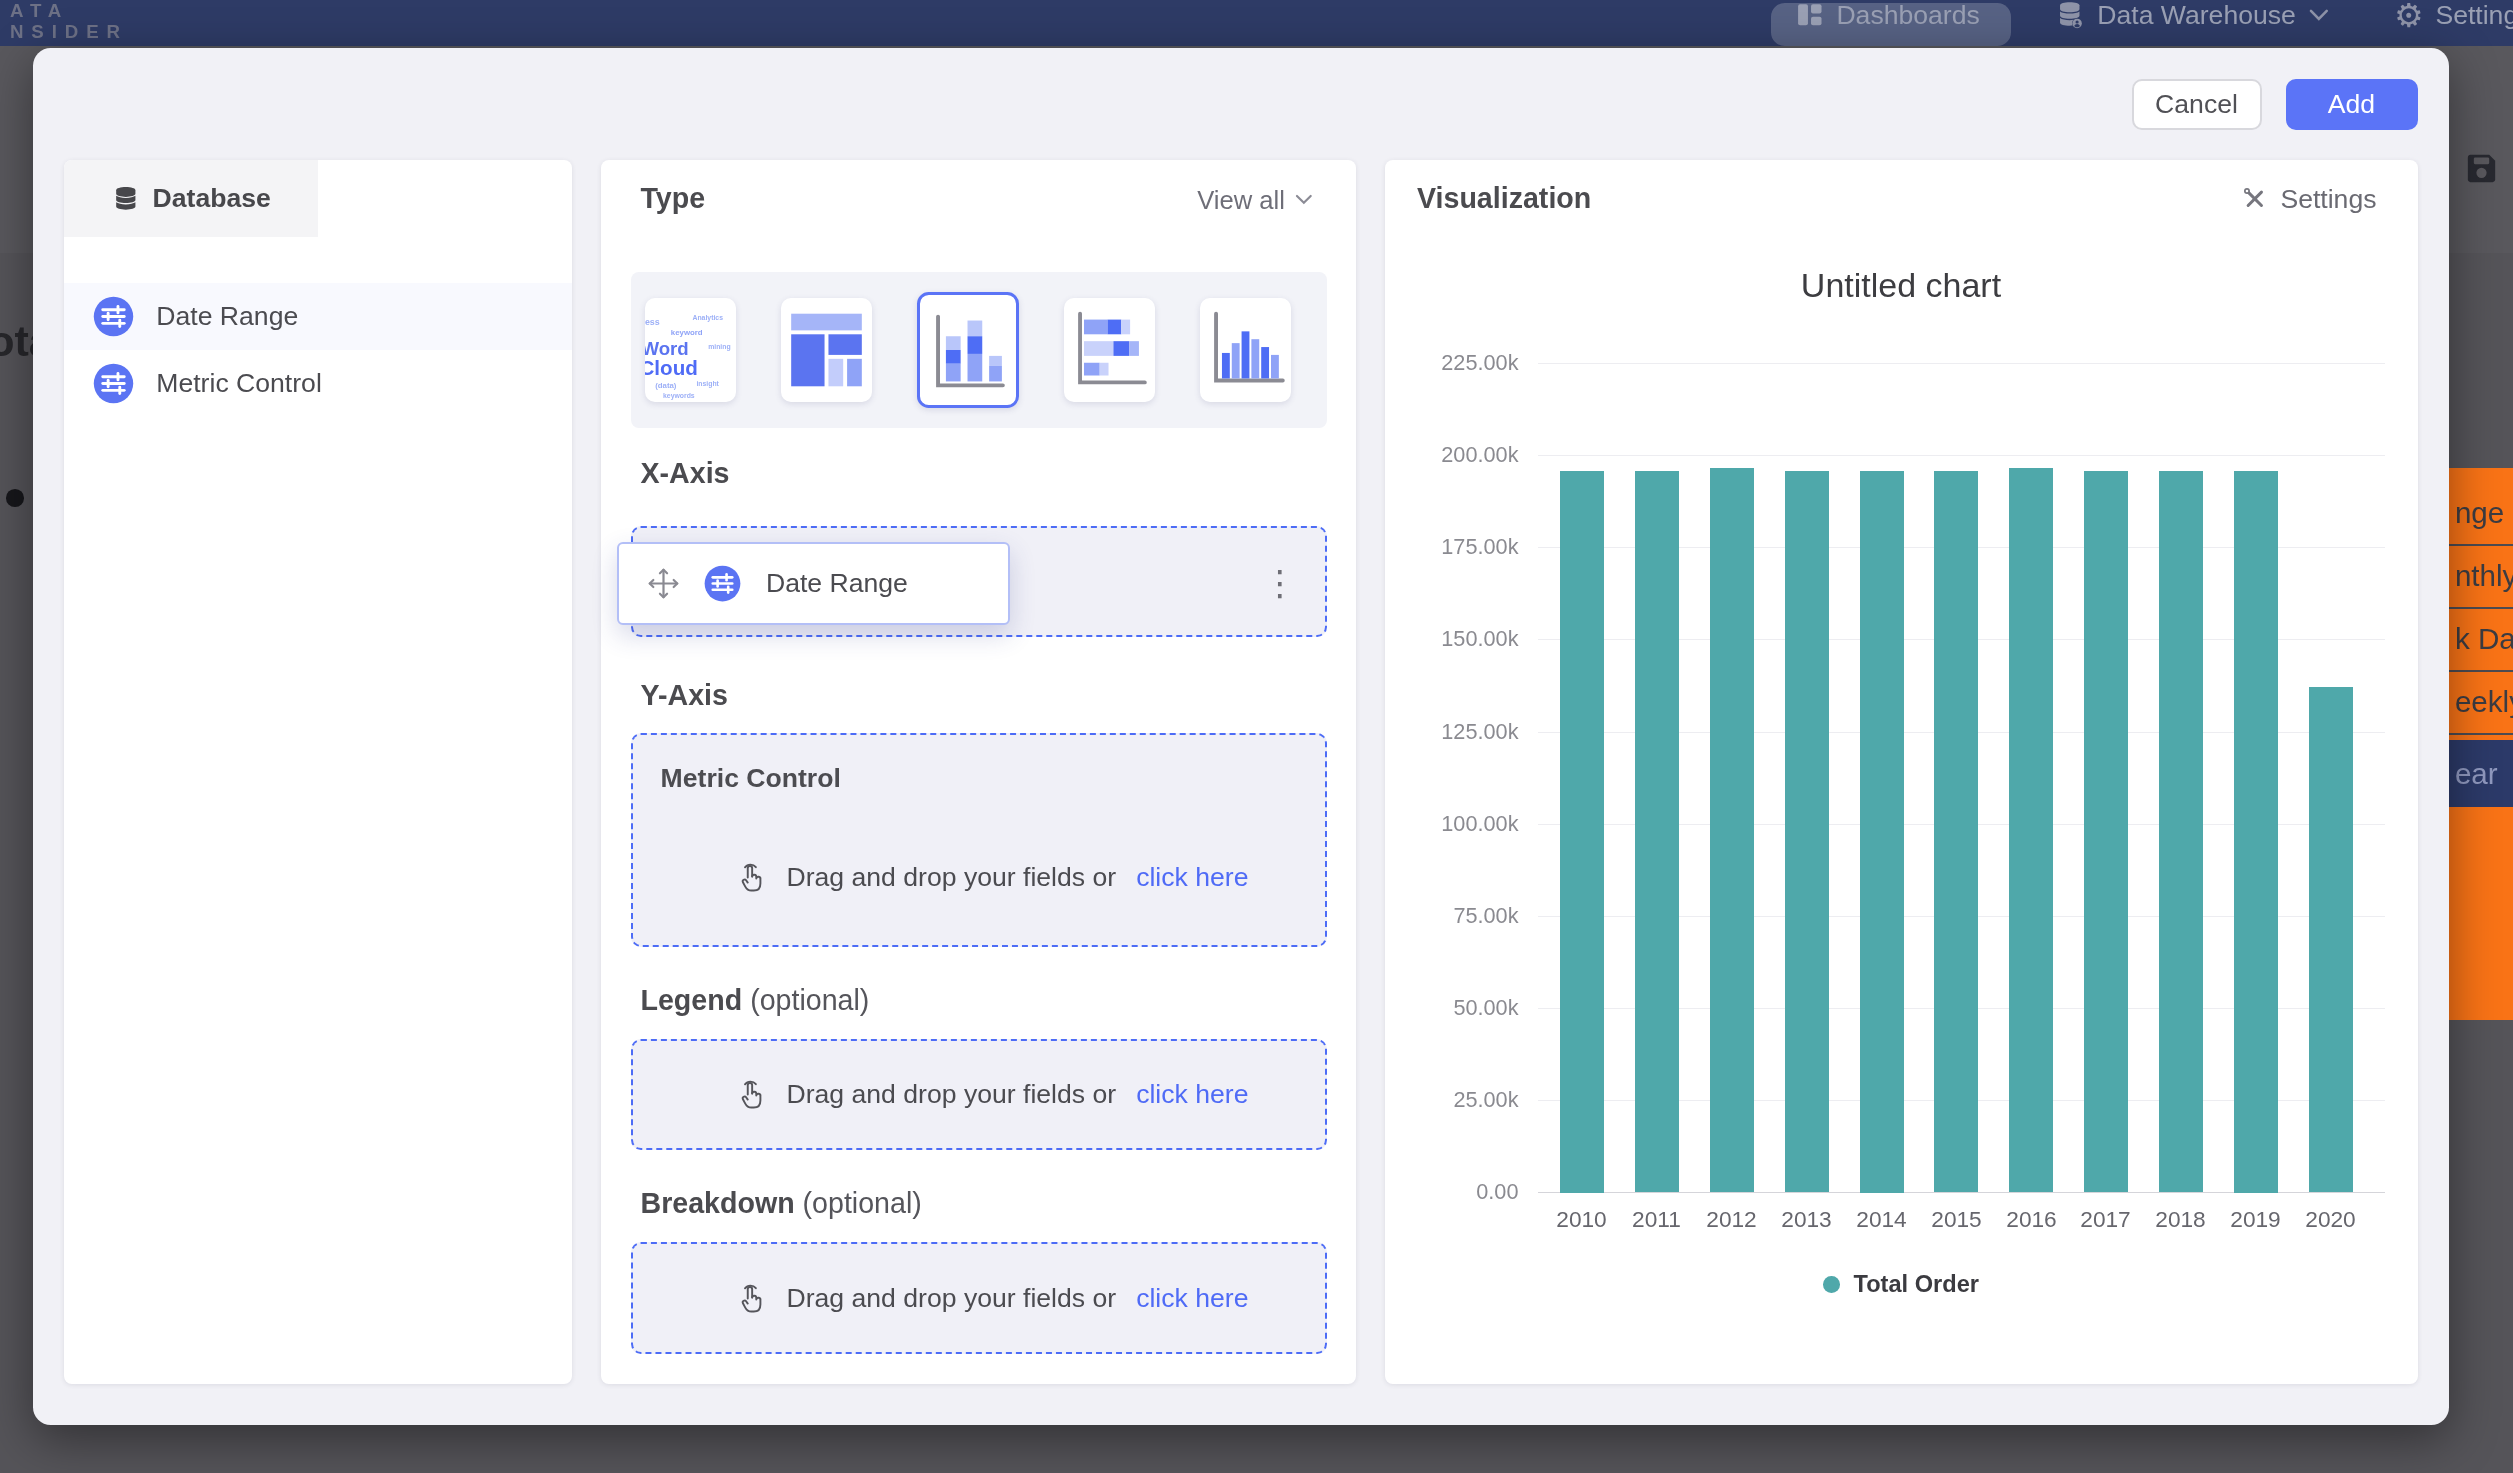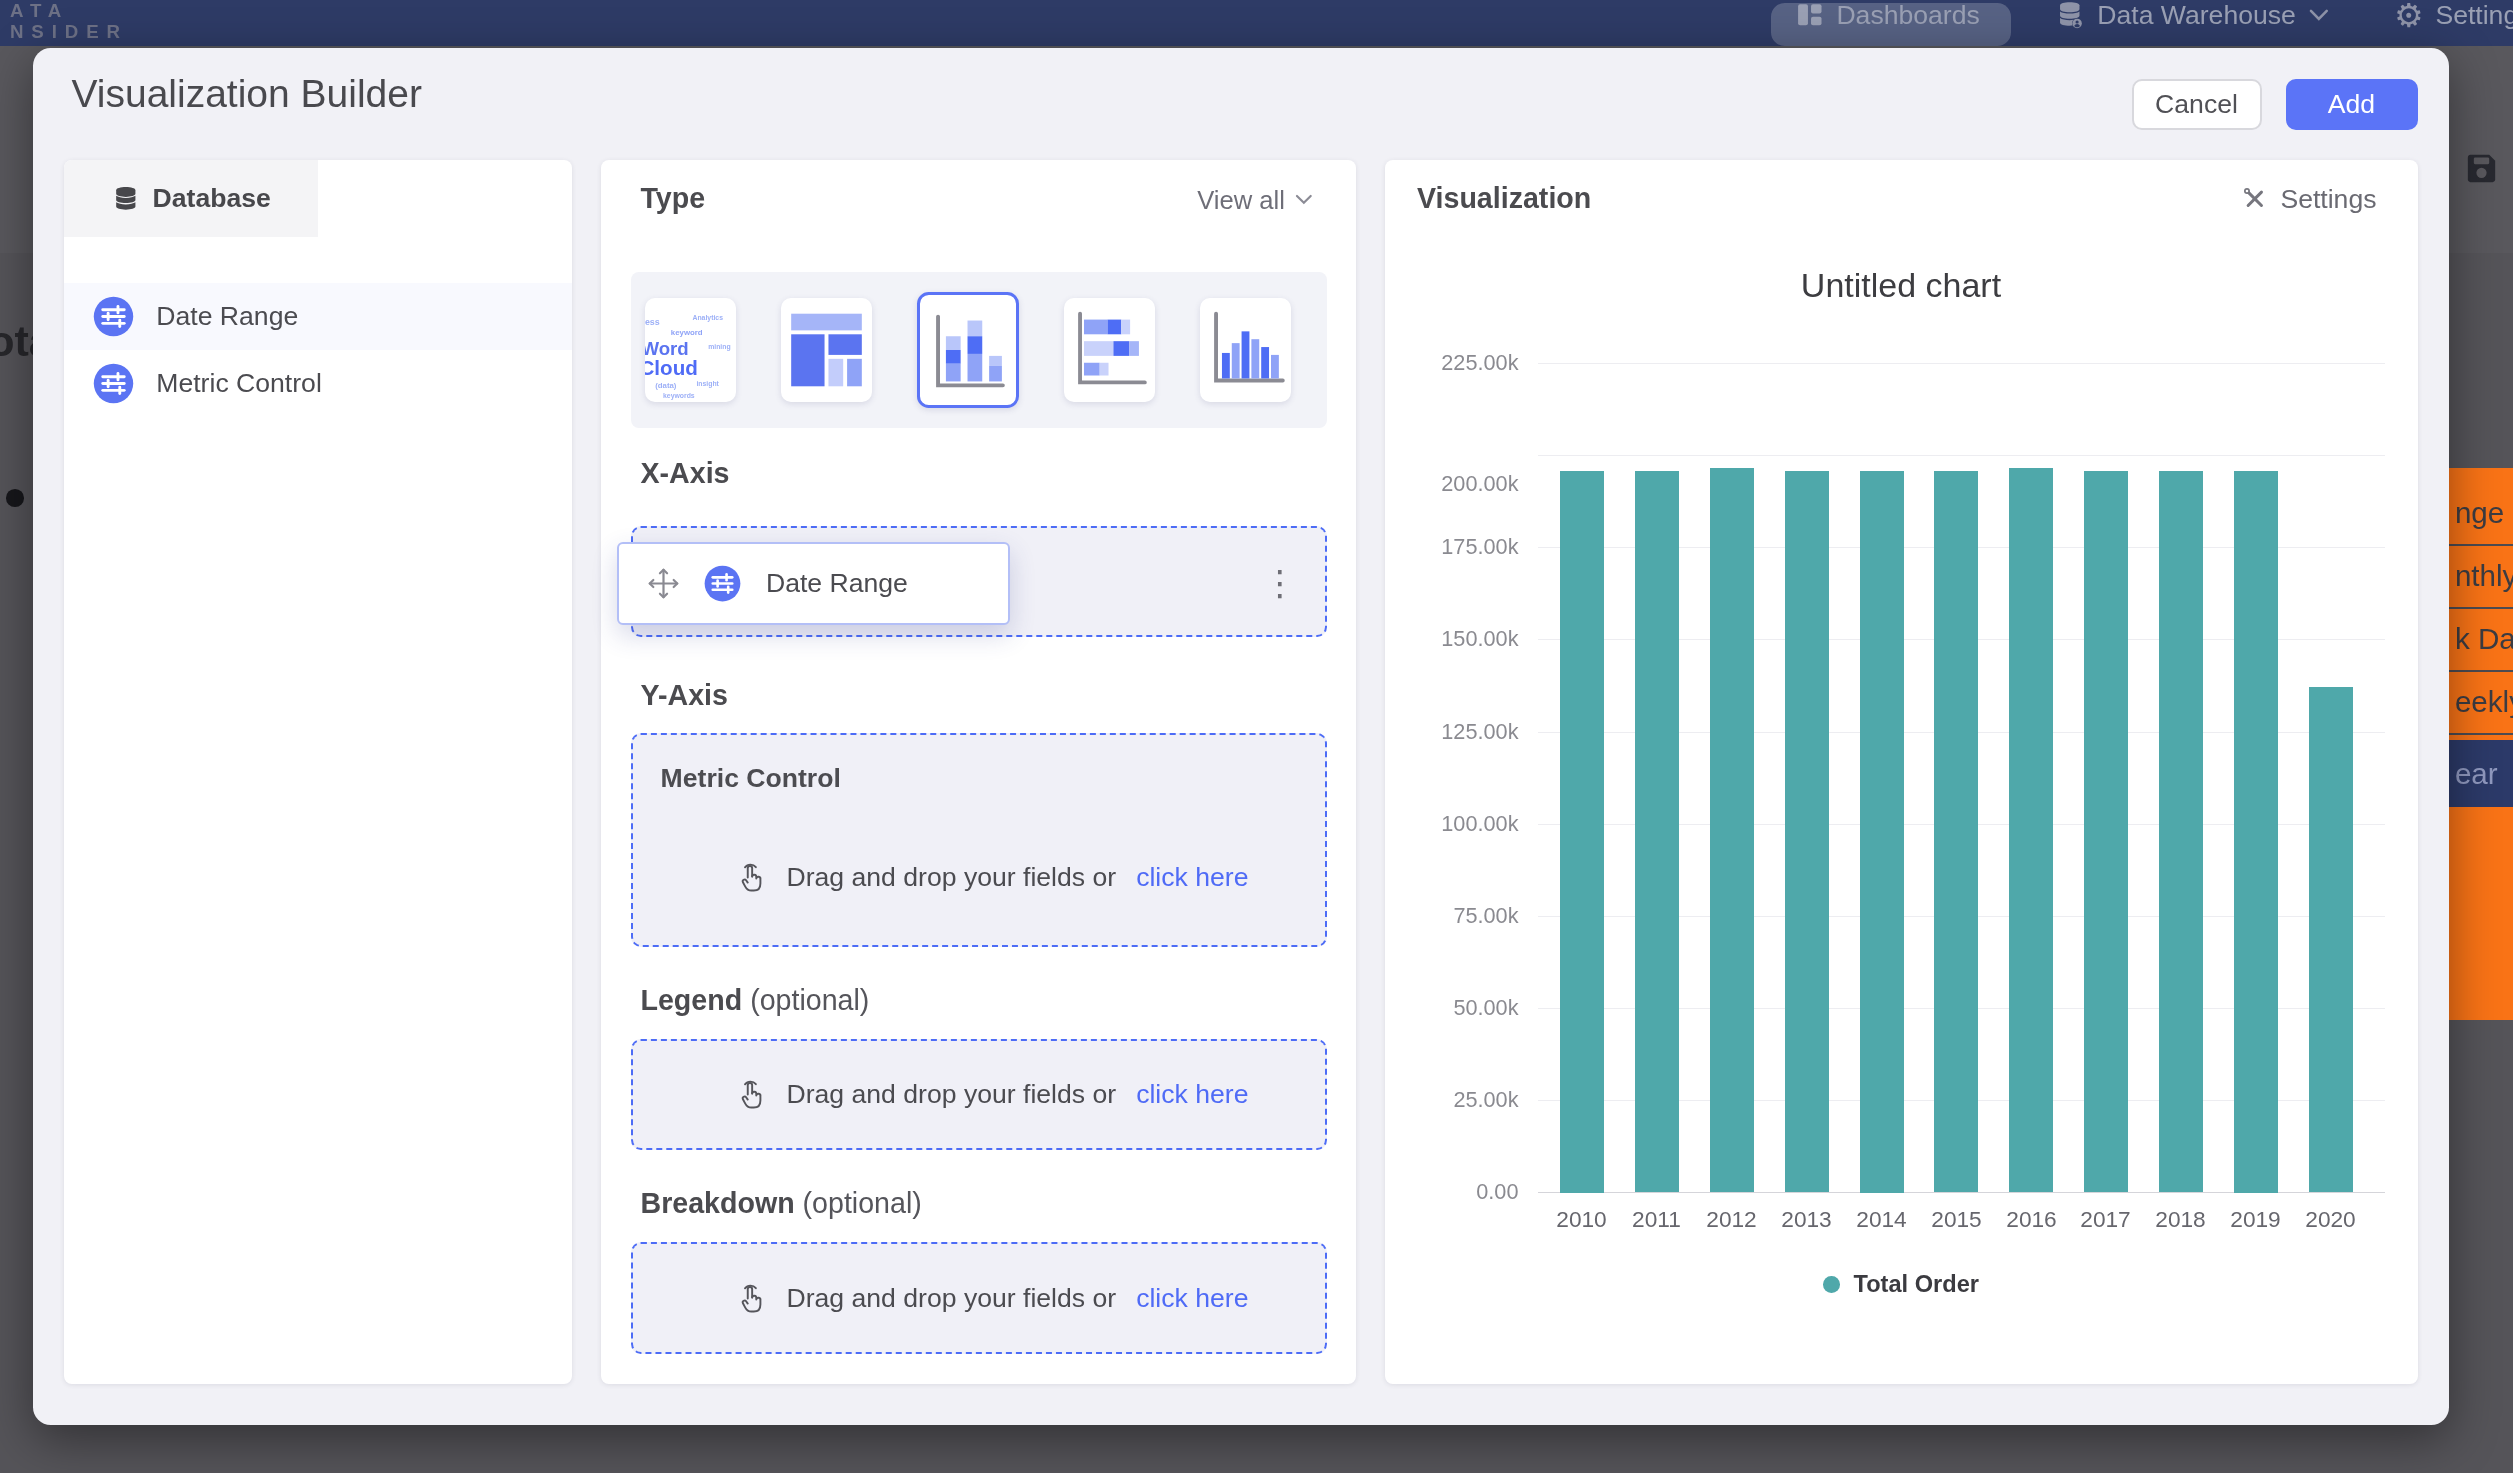--- a/index.html
+++ b/index.html
@@ -129,21 +129,20 @@
       <div class="fm-item" style="top: 91px;">nthly</div>
       <div class="fm-sep" style="top: 139px;"></div>
       <div class="fm-item" style="top: 154px;">k Date</div>
       <div class="fm-sep" style="top: 202px;"></div>
       <div class="fm-item" style="top: 217px;">eekly</div>
       <div class="fm-sep" style="top: 265px;"></div>
       <div class="fm-selected" style="top: 272px;">ear</div>
     </div>
 
   <div class="modal">
-    <div class="modal-title">Visualization Builder</div>
     <div class="btn btn-cancel">Cancel</div>
     <div class="btn btn-add">Add</div>
 
     <div class="panel p-left">
       <div class="tab tab-db">
         <svg class="badge" width="29.6" height="29.6" viewBox="0 0 24 24" style="width:29.6px;height:29.6px;">
           <path d="M12 2.5c4.3 0 7.8 1.1 7.8 2.5v3c0 1.4-3.5 2.5-7.8 2.5S4.2 9.4 4.2 8v-3c0-1.4 3.5-2.5 7.8-2.5z" fill="#47474b"></path>
           <path d="M4.2 9.6c1.5 1 4.4 1.7 7.8 1.7s6.3-.7 7.8-1.7v3.4c0 1.4-3.5 2.5-7.8 2.5s-7.8-1.1-7.8-2.5z" fill="#47474b"></path>
           <path d="M4.2 14.9c1.5 1 4.4 1.7 7.8 1.7s6.3-.7 7.8-1.7v3.4c0 1.4-3.5 2.5-7.8 2.5s-7.8-1.1-7.8-2.5z" fill="#47474b"></path>
         </svg>
@@ -342,21 +341,21 @@
             <circle cx="5.2" cy="5.2" r="1.1" fill="#ffffff"></circle>
           </g>
         </svg>
         <span>Settings</span>
       </div>
       <div class="chart-title">Untitled chart</div>
       <div id="plot">
           <div class="gridline" style="top: 0px;"></div>
           <div class="ytick" style="left: -108px; top: 0px;">225.00k</div>
           <div class="gridline" style="top: 92px;"></div>
-          <div class="ytick" style="left: -108px; top: 92px; margin-top: 29px;">200.00k</div>
+          <div class="ytick" style="left: -108px; top: 92px;">200.00k</div>
           <div class="gridline" style="top: 184px;"></div>
           <div class="ytick" style="left: -108px; top: 184px;">175.00k</div>
           <div class="gridline" style="top: 276px;"></div>
           <div class="ytick" style="left: -108px; top: 276px;">150.00k</div>
           <div class="gridline" style="top: 369px;"></div>
           <div class="ytick" style="left: -108px; top: 369px;">125.00k</div>
           <div class="gridline" style="top: 461px;"></div>
           <div class="ytick" style="left: -108px; top: 461px;">100.00k</div>
           <div class="gridline" style="top: 553px;"></div>
           <div class="ytick" style="left: -108px; top: 553px;">75.00k</div>

